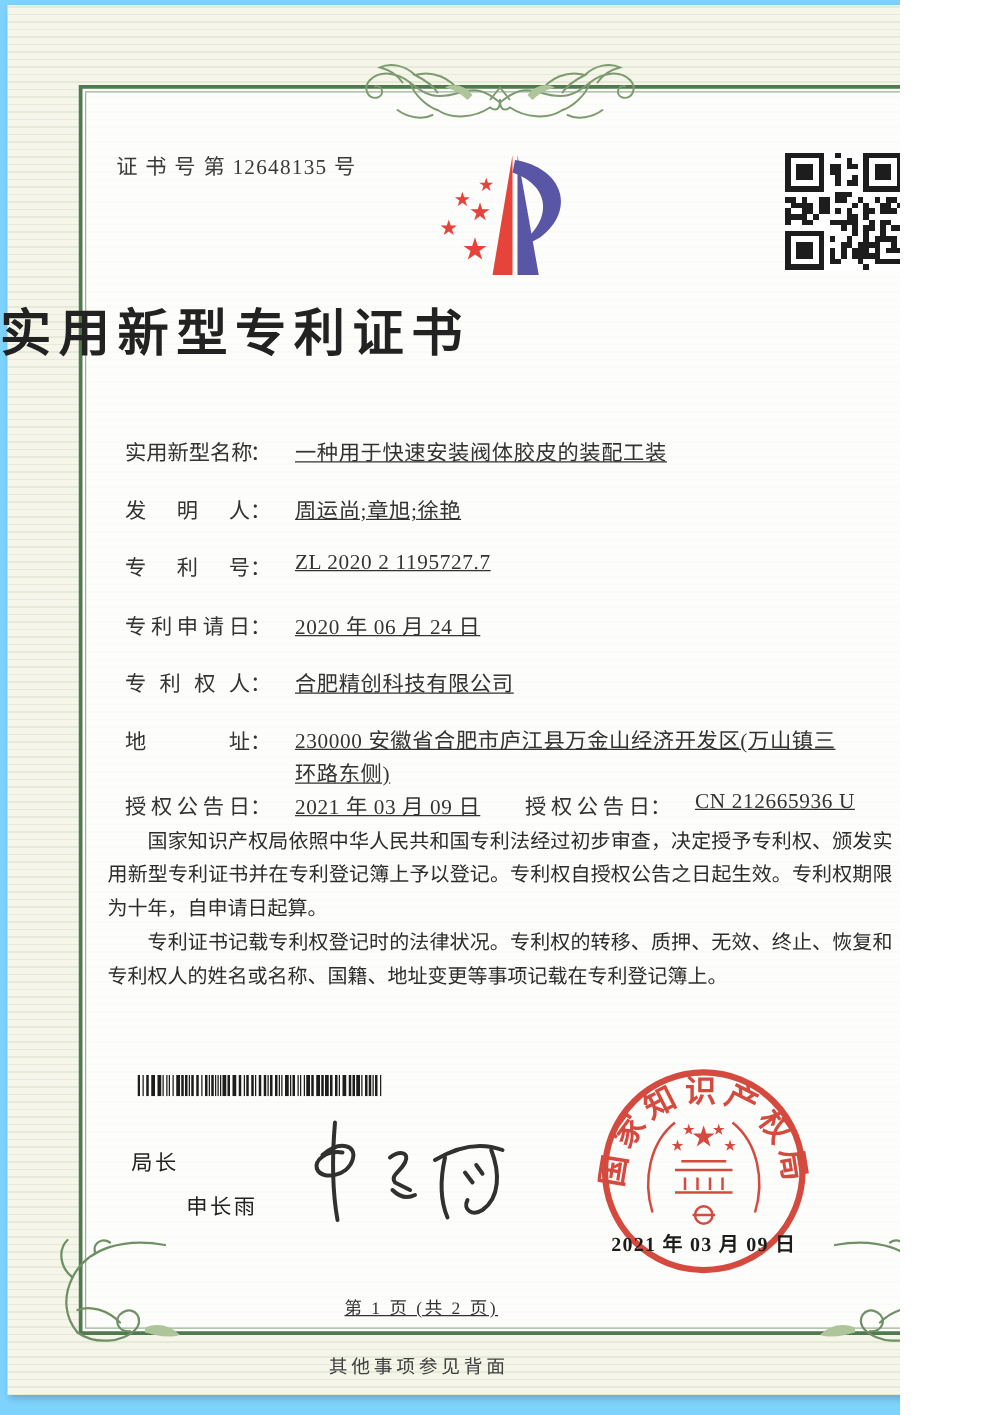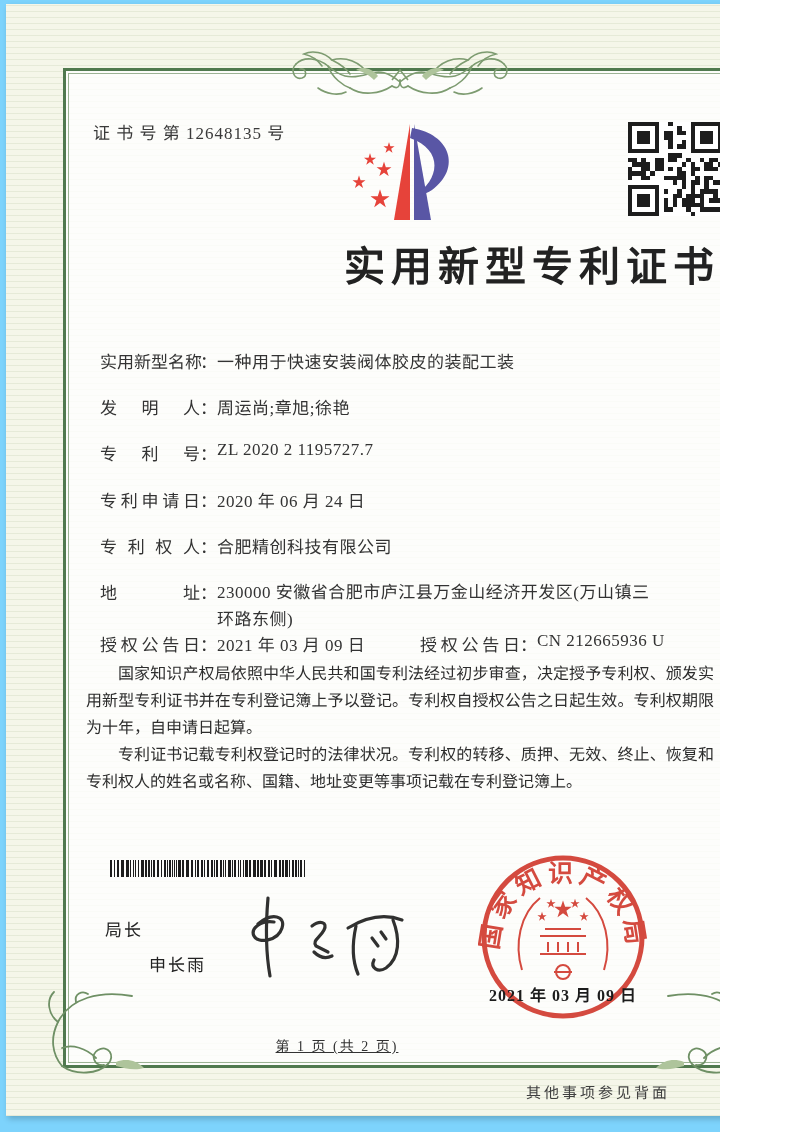--- a/index.html
+++ b/index.html
@@ -7,36 +7,36 @@
         font-family:"Liberation Serif","DejaVu Serif",serif;color:#2e2e2e;background:#7dd3fc;}
   .paper{position:absolute;left:6px;top:4px;width:782px;height:1112px;
          background-color:#f5f6e9;
          background-image:repeating-linear-gradient(0deg, rgba(142,164,116,.15) 0 1px, transparent 1px 6px);
          box-shadow:2px 3px 6px rgba(0,0,0,.20);}
   .frame{position:absolute;left:63px;top:68px;width:674px;height:994px;
          border:3px solid #50794e;background:rgba(255,255,255,.80);}
   .frame-inner{position:absolute;inset:2px;border:1px solid #9cb394;}
   .abs{position:absolute;}
   .cert-no{left:93px;top:119px;font-size:17px;letter-spacing:1px;color:#3a3a3a;}
-  .title{left:0;right:0;top:233px;text-align:right;font-size:41px;font-weight:bold;
+  .title{left:0;right:0;top:233px;text-align:left;font-size:41px;font-weight:bold;
          letter-spacing:6px;color:#222;}
   .frow{left:100px;font-size:17px;color:#333;white-space:nowrap;}
   .flabel{display:inline-block;width:100px;text-align:justify;text-align-last:justify;vertical-align:top;}
   .fcolon{display:inline-block;vertical-align:top;}
-  .fvalue{margin-left:0;letter-spacing:.5px;}
+  .fvalue{margin-left:19px;letter-spacing:.5px;text-decoration:underline;}
   .wrapval{display:inline-block;width:440px;white-space:normal;line-height:27px;vertical-align:top;}
   .grant-pair{position:absolute;left:320px;top:0;}
   .body-text{left:86px;top:660px;width:628px;font-size:16px;line-height:27px;
              text-align:justify;color:#2d2d2d;}
   .body-text p{margin:0;text-indent:2em;}
   .sig-label{font-family:"Liberation Sans","DejaVu Sans",sans-serif;font-size:17px;color:#222;letter-spacing:2px;}
   .seal-date{left:478px;top:982px;width:170px;text-align:center;font-size:16px;
              letter-spacing:1px;color:#1c1c1c;font-weight:bold;}
   .footer-page{left:0;right:46px;top:1035px;text-align:center;font-size:14px;color:#333;letter-spacing:2px;text-decoration:underline;}
-  .back-note{left:0;right:50px;top:1081px;text-align:right;font-size:15px;color:#3f3f3f;letter-spacing:3px;}
+  .back-note{left:0;right:50px;top:1081px;text-align:center;font-size:15px;color:#3f3f3f;letter-spacing:3px;}
   svg{display:block;}
 </style>
 </head>
 <body>
 
 <div class="page">
 
   <div class="paper"></div>
 
   <div class="frame">

